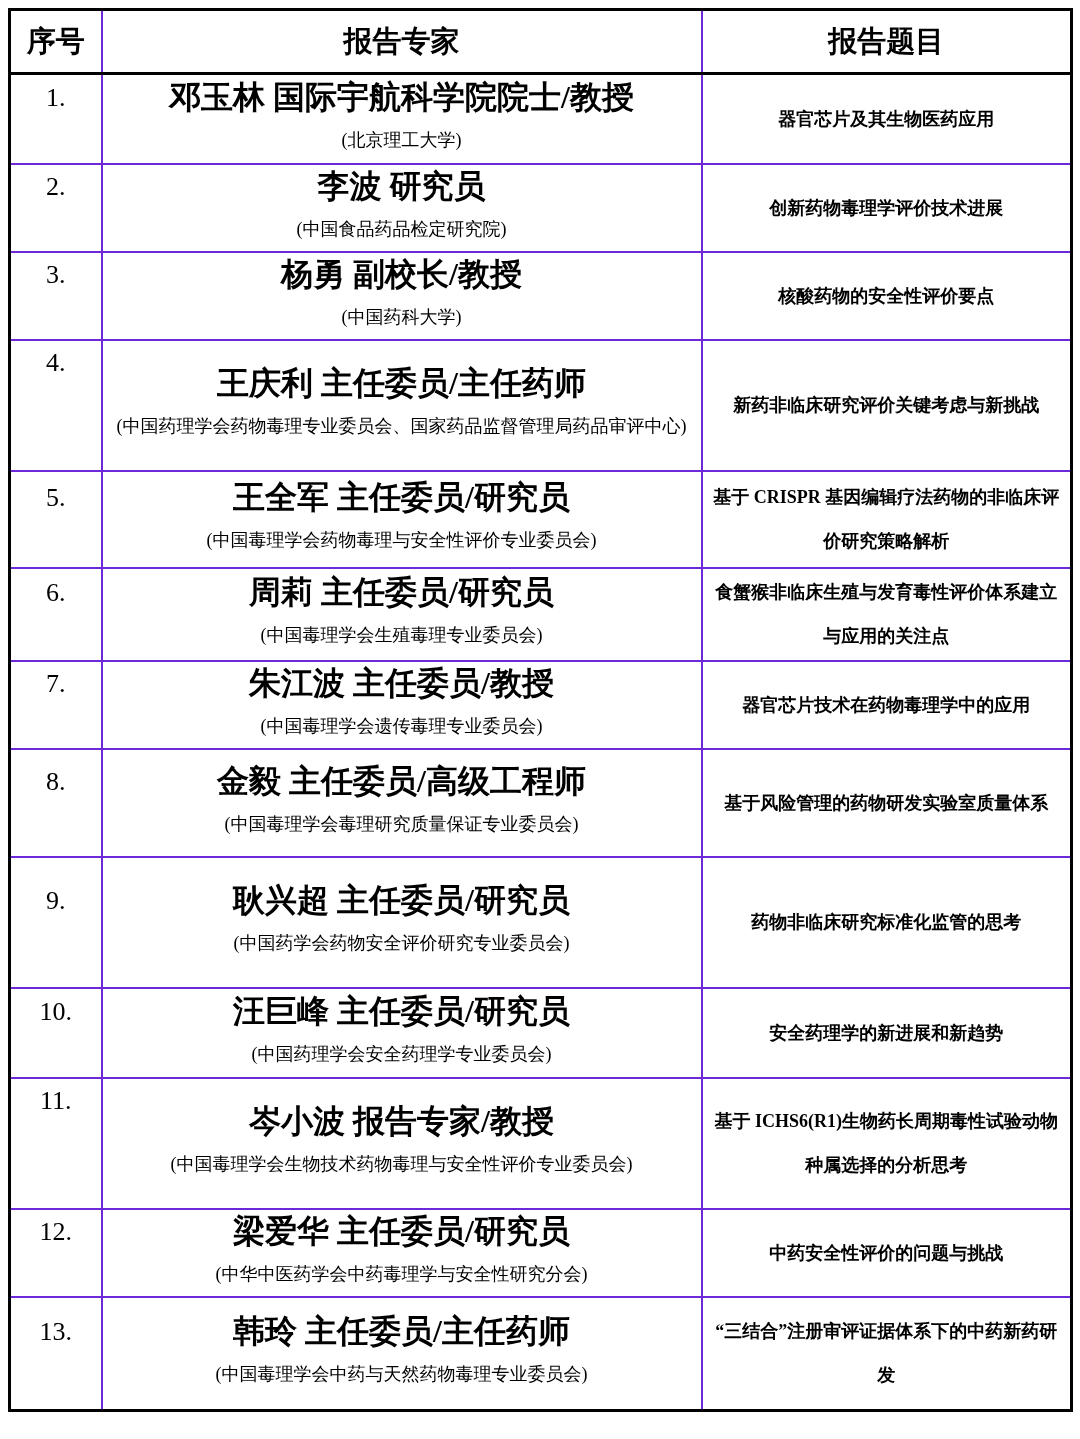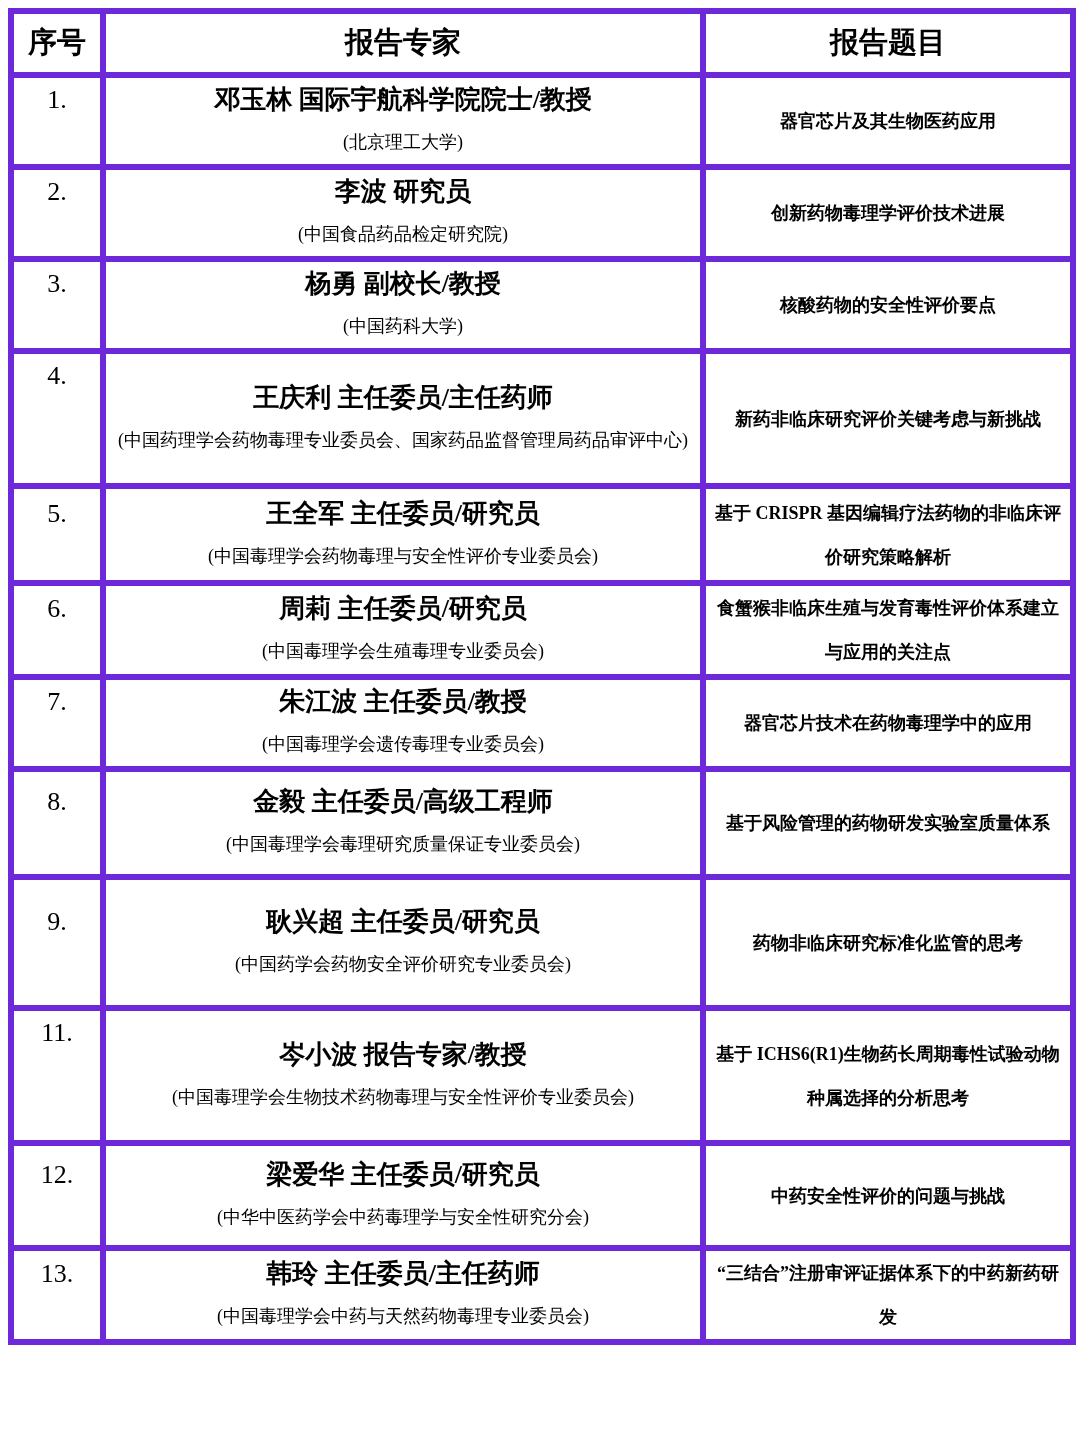--- a/index.html
+++ b/index.html
@@ -16,21 +16,21 @@
   }
   table.schedule {
     border-collapse: collapse;
     table-layout: fixed;
     width: 1062px;
     margin: 8px 0 0 8px;
     background: #ffffff;
     border: 3px solid #000000;
   }
   th, td {
-    border: 6px solid #6d28d9;
+    border: 2px solid #6d28d9;
     padding: 0;
     text-align: center;
     vertical-align: middle;
     overflow: hidden;
   }
   thead tr { height: 64px; }
   thead th {
     font-size: 29px;
     font-weight: bold;
     border-bottom: 3px solid #000000;
@@ -56,21 +56,21 @@
     flex-direction: column;
     justify-content: flex-start;
     align-items: center;
     margin: 0 auto;
   }
   .num { line-height: 43px; display: block; }
 
   .speaker-block { padding: 0 10px; }
   .name {
     font-weight: bold;
-    font-size: 26px;
+    font-size: 32px;
     line-height: 43px;
   }
   .affil {
     font-weight: normal;
     font-size: 18px;
     line-height: 43px;
   }
   .title-text {
     font-weight: bold;
     font-size: 18px;
@@ -241,20 +241,36 @@
       <div class="speaker-block">
         <div class="name">耿兴超 主任委员/研究员</div>
         <div class="affil">(中国药学会药物安全评价研究专业委员会)</div>
       </div>
     </td>
     <td>
       <div class="title-text">药物非临床研究标准化监管的思考</div>
     </td>
   </tr>
 
+  <tr>
+    <td class="num-cell">
+      <div class="num-wrap" style="height: 86px;">
+        <span class="num">10.</span>
+      </div>
+    </td>
+    <td>
+      <div class="speaker-block">
+        <div class="name">汪巨峰 主任委员/研究员</div>
+        <div class="affil">(中国药理学会安全药理学专业委员会)</div>
+      </div>
+    </td>
+    <td>
+      <div class="title-text">安全药理学的新进展和新趋势</div>
+    </td>
+  </tr>
 
   <tr>
     <td class="num-cell">
       <div class="num-wrap" style="height: 129px;">
         <span class="num">11.</span>
       </div>
     </td>
     <td>
       <div class="speaker-block">
         <div class="name">岑小波 报告专家/教授</div>

